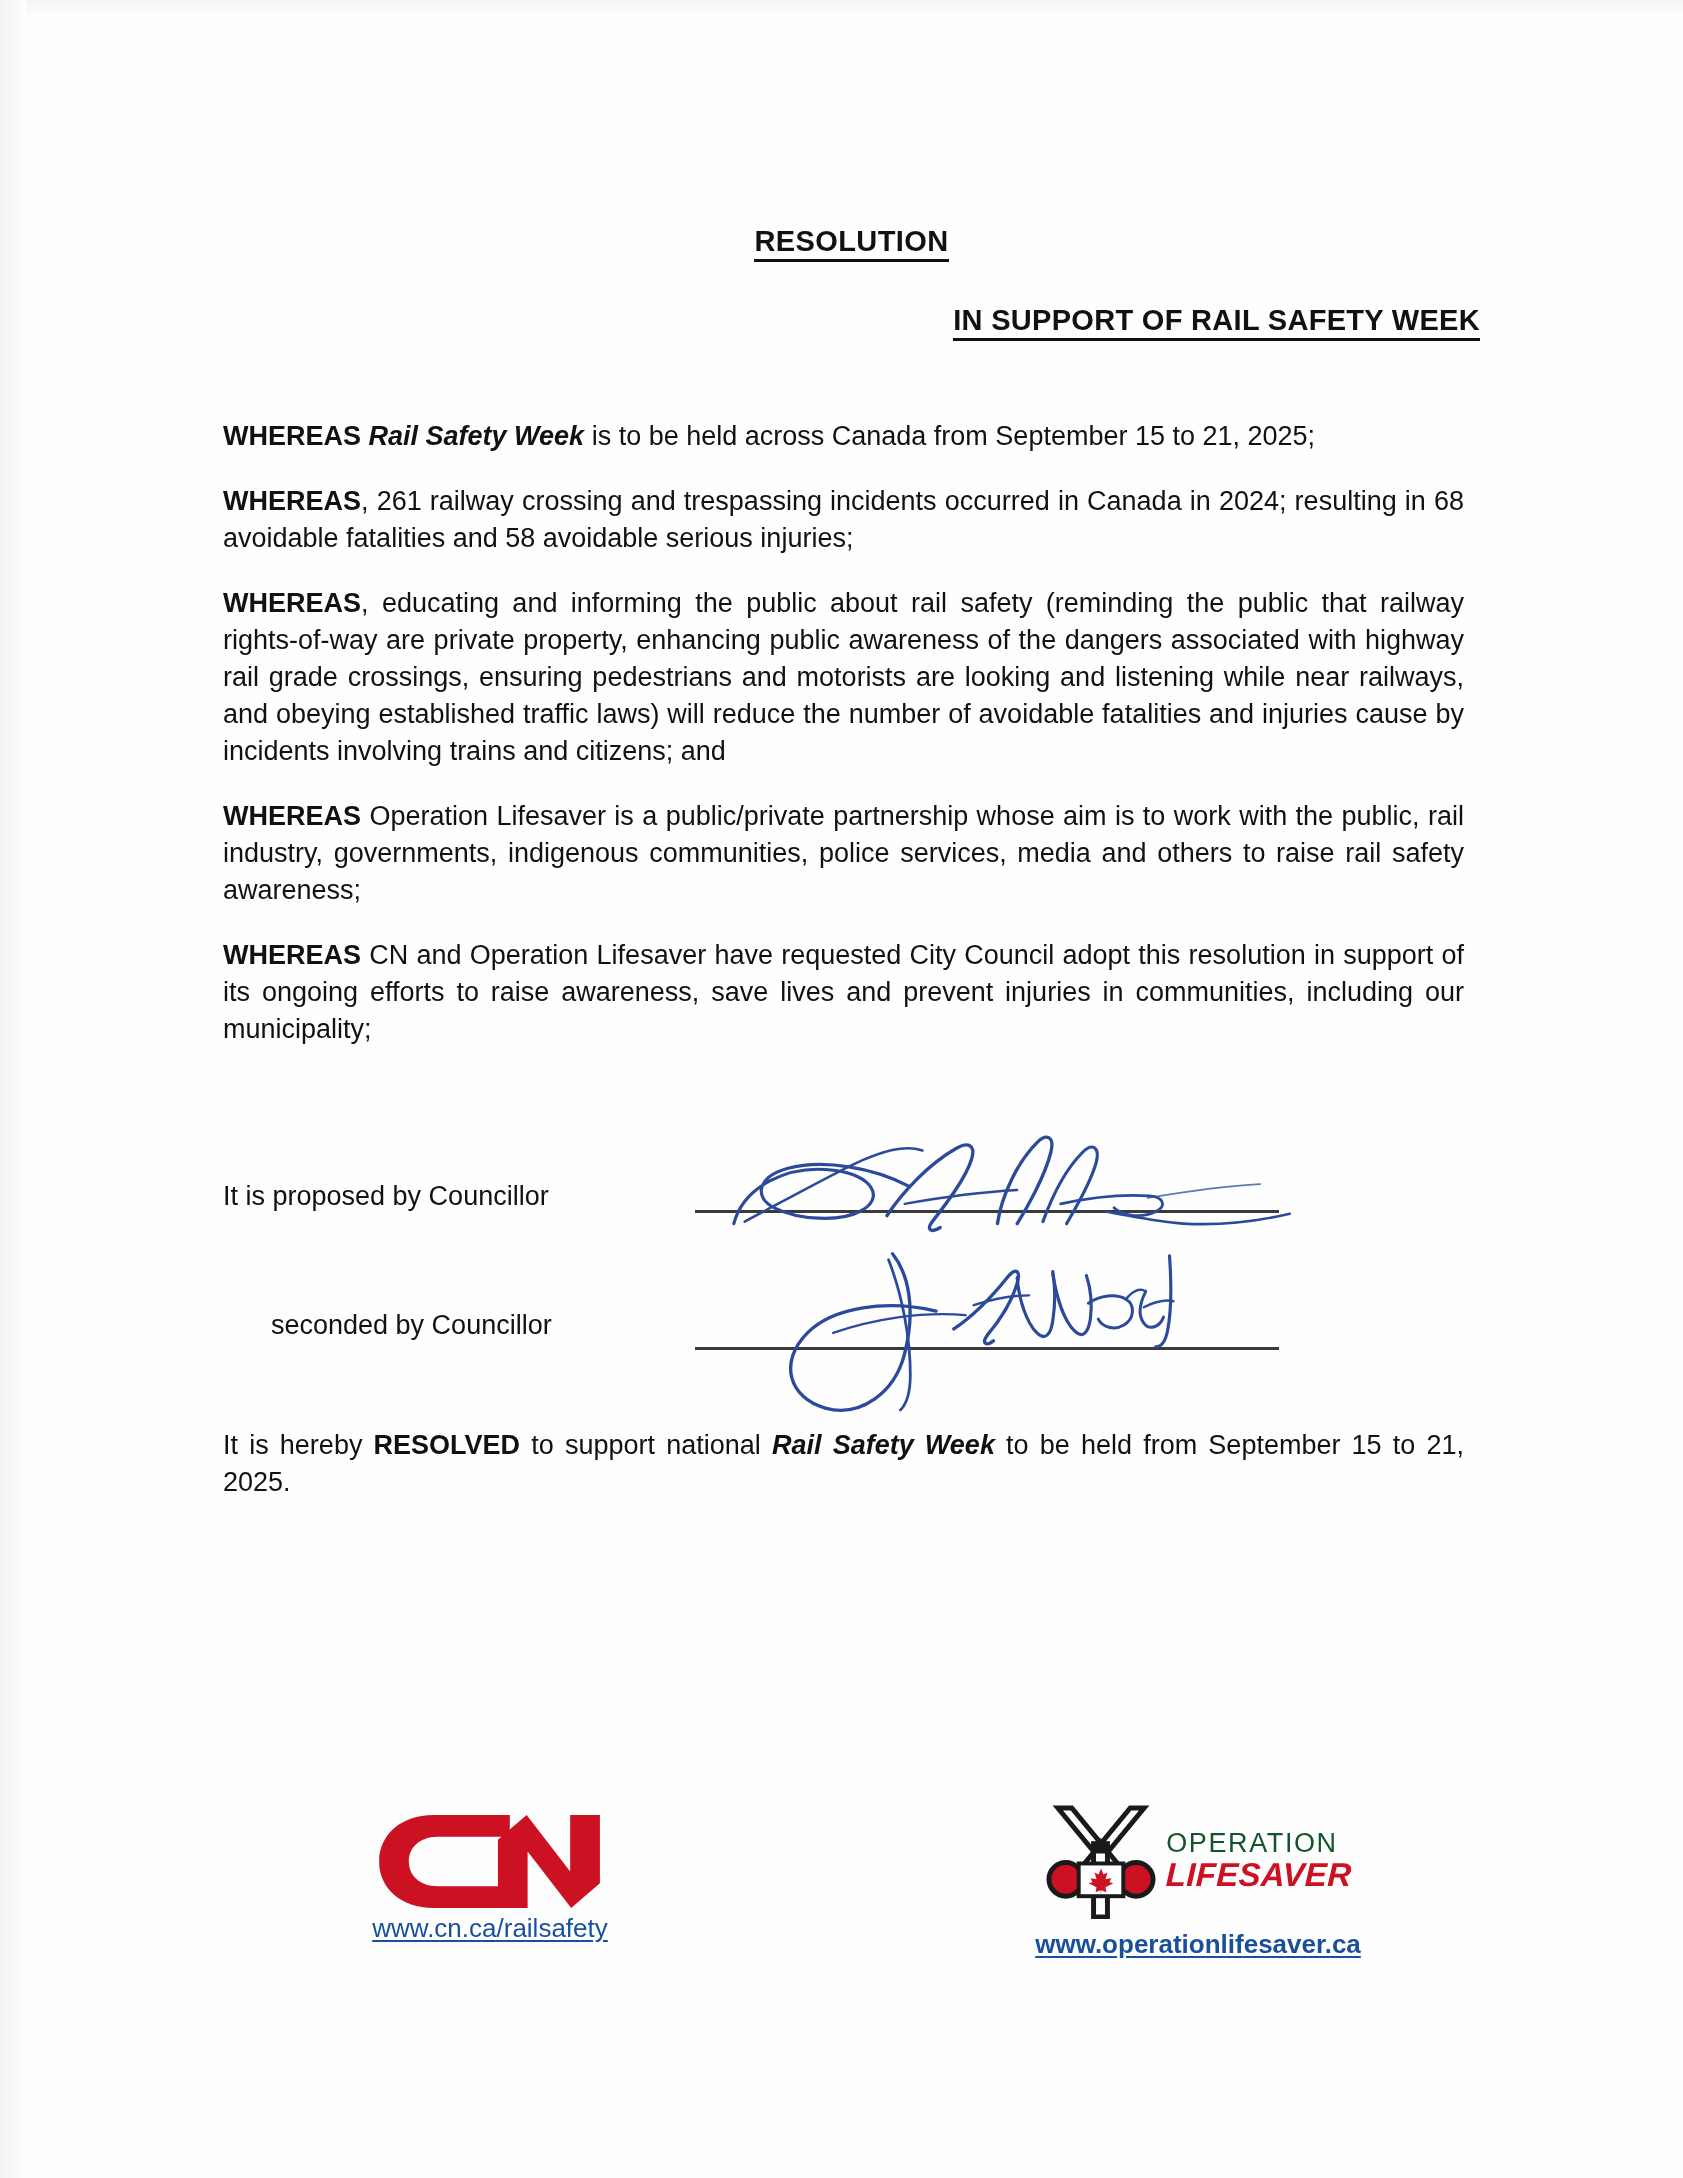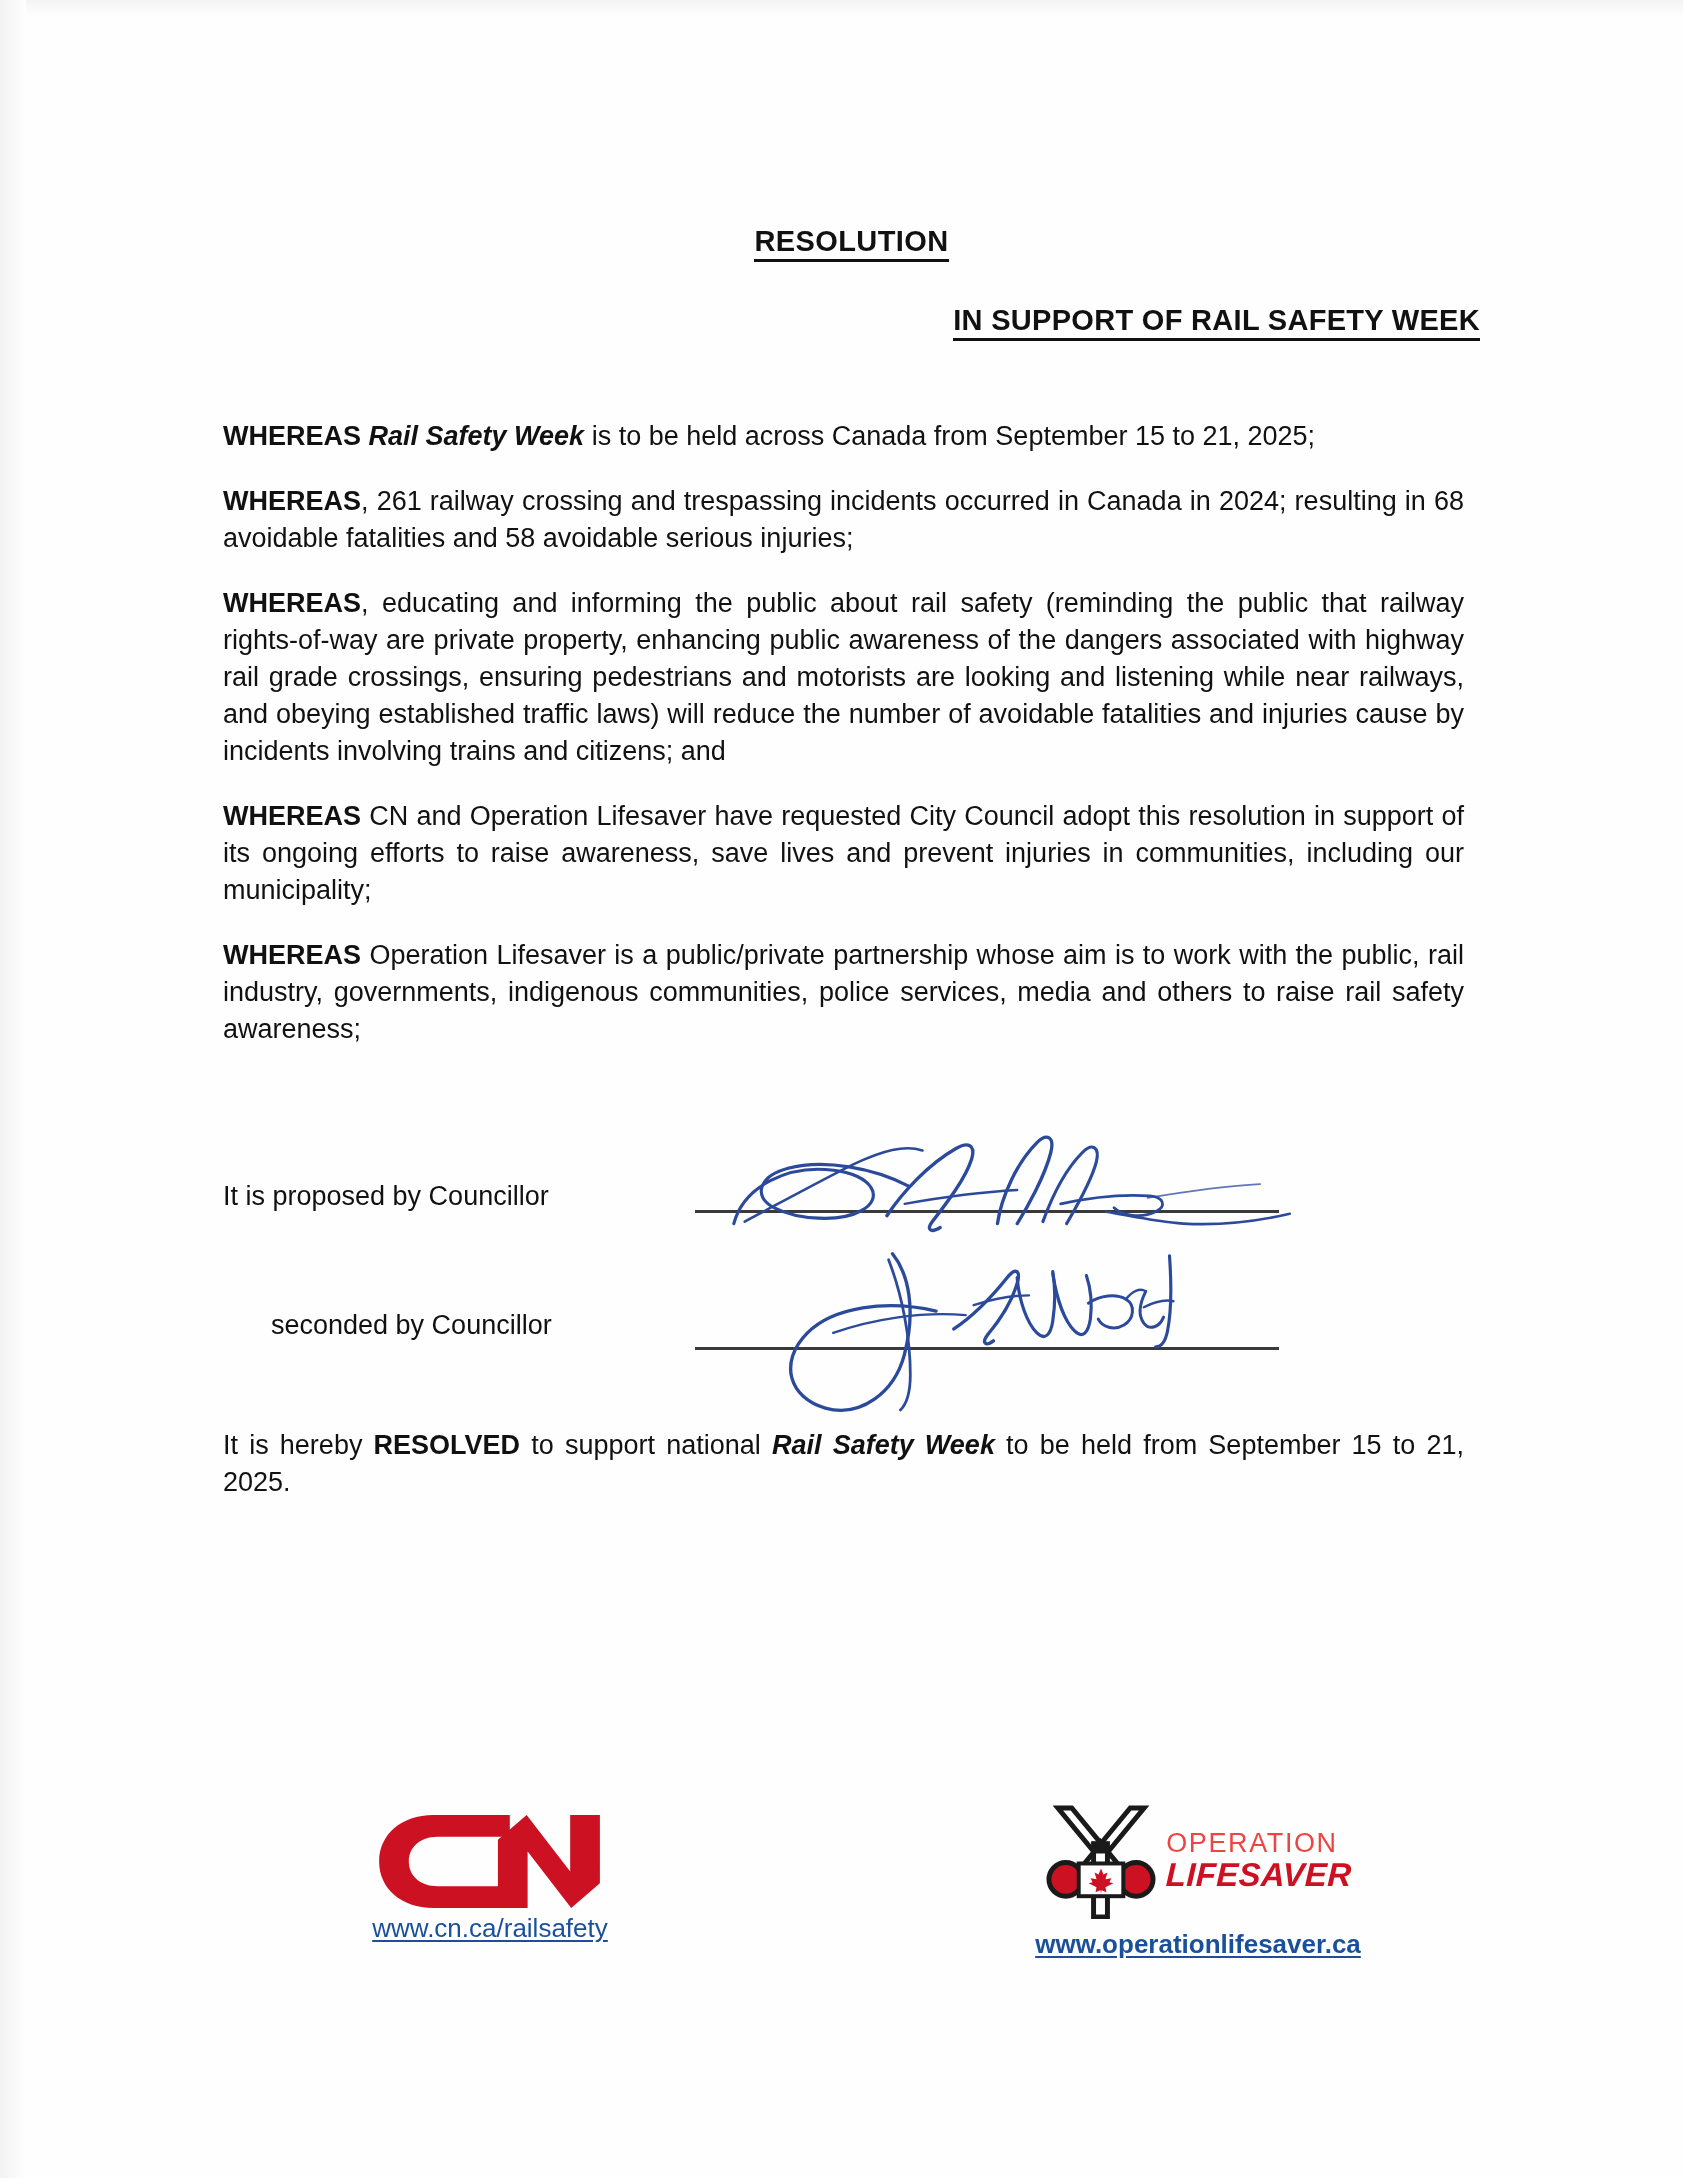--- a/index.html
+++ b/index.html
@@ -173,21 +173,21 @@
     justify-content: center;
     gap: 8px;
   }
   .ol-wordmark {
     text-align: left;
     line-height: 1;
   }
   .ol-op {
     font-size: 27px;
     letter-spacing: 1.6px;
-    color: #ef4444;
+    color: #14532d;
     font-weight: 400;
     display: block;
   }
   .ol-ls {
     font-size: 33px;
     letter-spacing: 0.3px;
     color: #cc1122;
     font-weight: bold;
     display: block;
     margin-top: 1px;
@@ -231,25 +231,25 @@
 
       <p class="clause">
         <span class="b">WHEREAS</span><span>, 261 railway crossing and trespassing incidents occurred in Canada in 2024; resulting in 68 avoidable fatalities and 58 avoidable serious injuries;</span>
       </p>
 
       <p class="clause">
         <span class="b">WHEREAS</span><span>, educating and informing the public about rail safety (reminding the public that railway rights-of-way are private property, enhancing public awareness of the dangers associated with highway rail grade crossings, ensuring pedestrians and motorists are looking and listening while near railways, and obeying established traffic laws) will reduce the number of avoidable fatalities and injuries cause by incidents involving trains and citizens; and</span>
       </p>
 
       <p class="clause">
+        <span class="b">WHEREAS</span><span> Operation Lifesaver is a public/private partnership whose aim is to work with the public, rail industry, governments, indigenous communities, police services, media and others to raise rail safety awareness;</span>
+      </p>
+
+      <p class="clause">
         <span class="b">WHEREAS</span><span> CN and Operation Lifesaver have requested City Council adopt this resolution in support of its ongoing efforts to raise awareness, save lives and prevent injuries in communities, including our municipality;</span>
-      </p>
-
-      <p class="clause">
-        <span class="b">WHEREAS</span><span> Operation Lifesaver is a public/private partnership whose aim is to work with the public, rail industry, governments, indigenous communities, police services, media and others to raise rail safety awareness;</span>
       </p>
     </div>
 
     <div class="sig-area">
 
       <div class="sig-row first">
         <span class="sig-label">It is proposed by Councillor</span>
         <div class="sig-line"></div>
         <svg class="sig-ink" viewBox="0 0 700 160" xmlns="http://www.w3.org/2000/svg">
           <g fill="none" stroke="#2b4a9b" stroke-linecap="round" stroke-linejoin="round">

